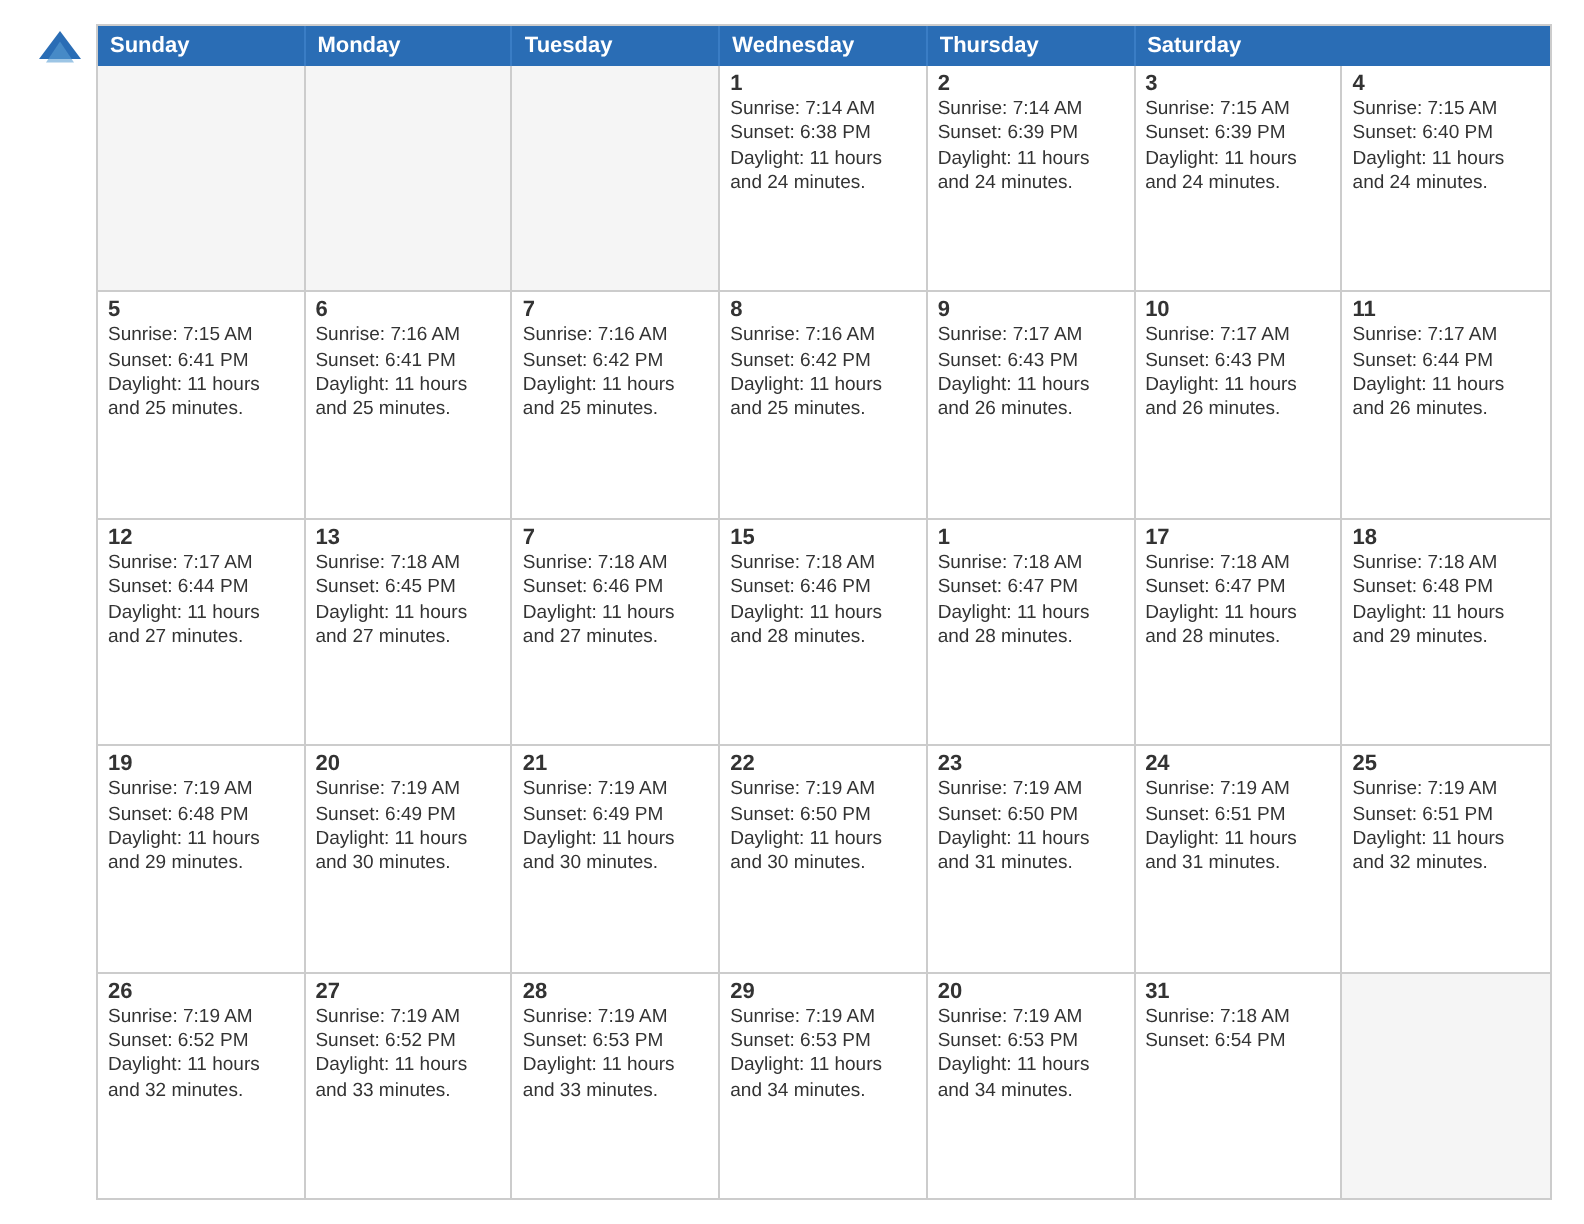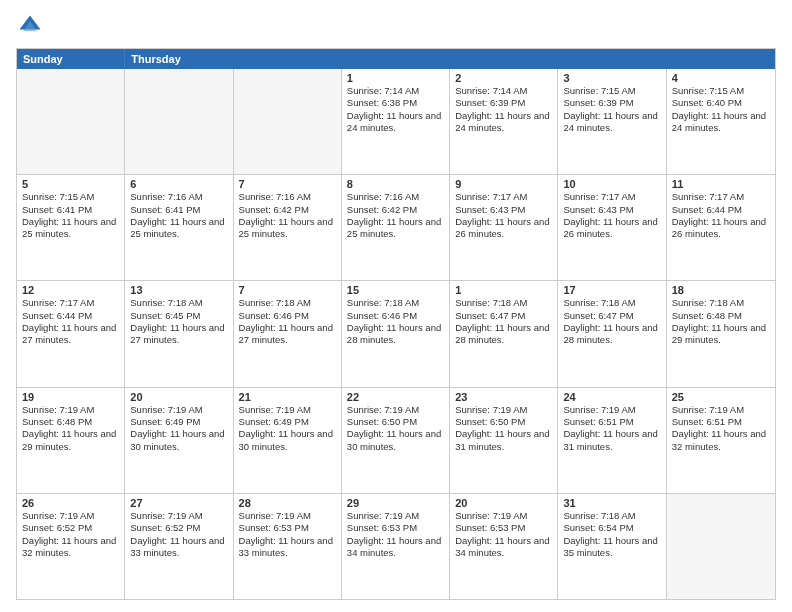--- a/index.html
+++ b/index.html
@@ -8,21 +8,21 @@
       height: 612px;
       font-family: Arial, sans-serif;
       background: #fff;
       overflow: hidden;
     }
     .page {
       width: 792px;
       height: 612px;
       padding: 12px 16px;
       display: flex;
-      flex-direction: column;
+      flex-direction: row;
       justify-content: flex-end;
     }
     .header {
       display: flex;
       justify-content: space-between;
       align-items: flex-start;
       margin-bottom: 8px;
     }
     .logo {
       display: flex;
@@ -124,21 +124,25 @@
     </div>
     <div class="title-block">
       <div class="month-title"></div>
       <div class="location"></div>
     </div>
   </div>
 
   <div class="calendar">
     <div class="cal-header">
     <div class="cal-header-cell">Sunday</div>
+        <div class="cal-header-cell">Monday</div>
+        <div class="cal-header-cell">Tuesday</div>
+        <div class="cal-header-cell">Wednesday</div>
         <div class="cal-header-cell">Thursday</div>
+        <div class="cal-header-cell">Saturday</div>
       </div>
     <div class="cal-body">
     <div class="cal-row">
           <div class="cal-cell empty"></div>
           <div class="cal-cell empty"></div>
           <div class="cal-cell empty"></div>
           <div class="cal-cell">
             <span class="day-num">1</span>
             <span class="cell-line">Sunrise: 7:14 AM</span>
             <span class="cell-line">Sunset: 6:38 PM</span>
@@ -323,19 +327,18 @@
           <div class="cal-cell">
             <span class="day-num">20</span>
             <span class="cell-line">Sunrise: 7:19 AM</span>
             <span class="cell-line">Sunset: 6:53 PM</span>
             <span class="cell-line">Daylight: 11 hours and 34 minutes.</span>
           </div>
           <div class="cal-cell">
             <span class="day-num">31</span>
             <span class="cell-line">Sunrise: 7:18 AM</span>
             <span class="cell-line">Sunset: 6:54 PM</span>
-            <span class="cell-line">Daylight: 11 hours and 35 minutes.</span>
           </div>
           <div class="cal-cell empty"></div>
         </div>
       </div>
   </div>
 </div>
 
 </body></html>

